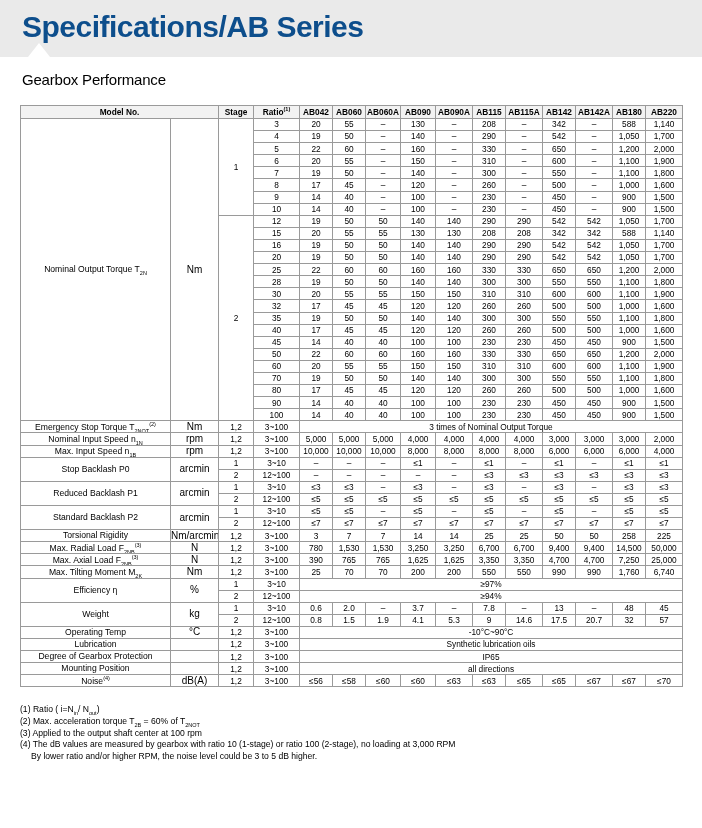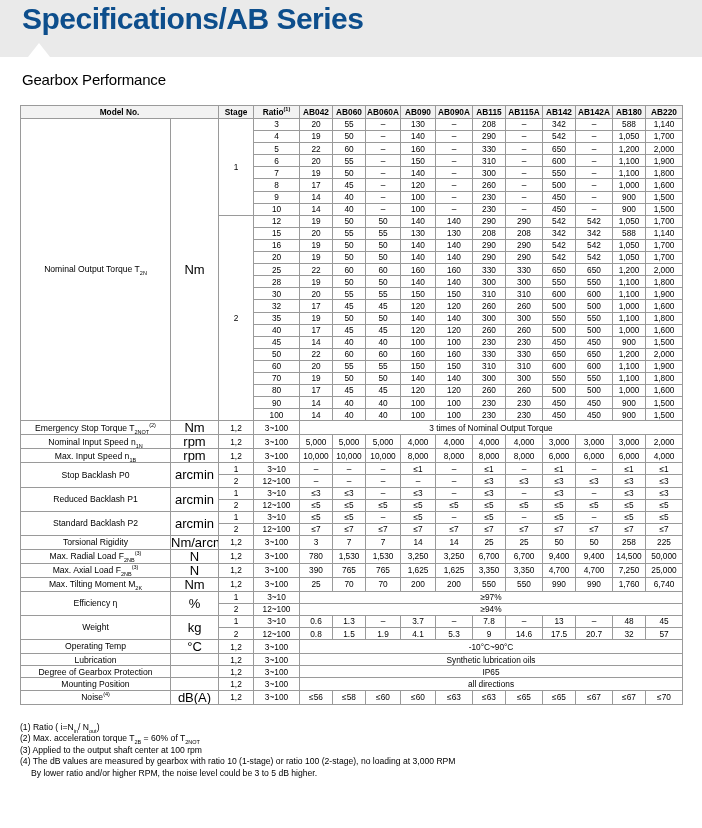--- a/index.html
+++ b/index.html
@@ -14,21 +14,21 @@
 
   
   .banner{
     position:relative;
     height:57px;
     background:#eaeaea;
     overflow:hidden;
   }
   .banner-title{
     position:absolute;
-    left:22px; top:2px;
+    left:22px; top:10px;
     font-size:30px;
     font-weight:bold;
     letter-spacing:-0.5px;
     color:#0d4e8c;
     white-space:nowrap;
   }
   .banner-title .slash{ color:#0d4e8c; font-weight:bold; }
   .notch{
     position:absolute;
     left:28px; bottom:0;
@@ -69,21 +69,21 @@
     font-weight:bold;
     background:#f2f2f2;
     height:13px;
     font-size:8.3px;
   }
   td.lbl{
     text-align:left;
     padding-left:3px;
     font-size:8.6px;
   }
-  td.lbl-c{ text-align:center; font-size:13px; }
+  td.lbl-c{ text-align:center; font-size:10px; }
   .outer-top{ border-top:1.6px solid #4a4a4a; }
   .outer-bot{ border-bottom:1.6px solid #4a4a4a; }
   .thickr{ border-right:1.3px solid #6d6d6d; }
   sup{ font-size:5.5px; vertical-align:super; line-height:0; }
   sub{ font-size:5.5px; vertical-align:sub; line-height:0; }
 
   
   .notes{
     margin:5px 0 0 20px;
     font-size:8.6px;
@@ -712,21 +712,21 @@
           <td class="thickr">2</td>
           <td class="thickr">12~100</td>
           <td colspan="11">≥94%</td>
         </tr>
         <tr>
           <td class="lbl" rowspan="2">Weight</td>
           <td class="lbl-c thickr" rowspan="2">kg</td>
           <td class="thickr">1</td>
           <td class="thickr">3~10</td>
           <td>0.6</td>
-          <td>1.3</td>
+          <td>2.0</td>
           <td>–</td>
           <td>3.7</td>
           <td>–</td>
           <td>7.8</td>
           <td>–</td>
           <td>13</td>
           <td>–</td>
           <td>48</td>
           <td>45</td>
         </tr>

